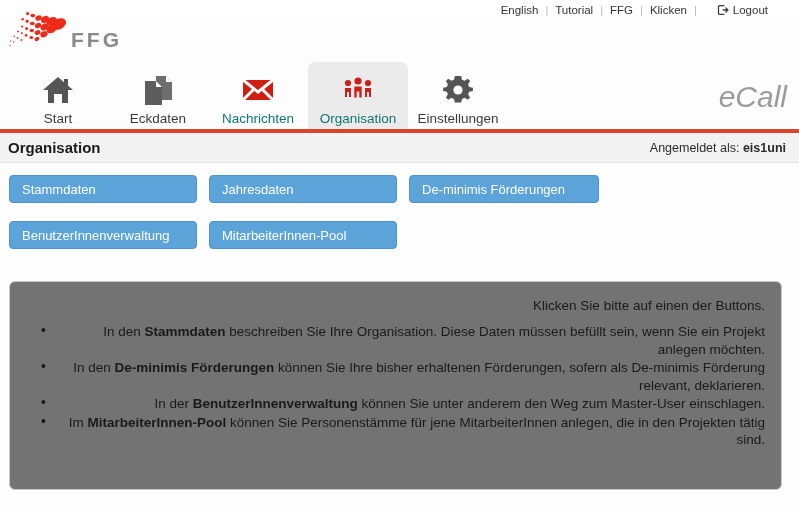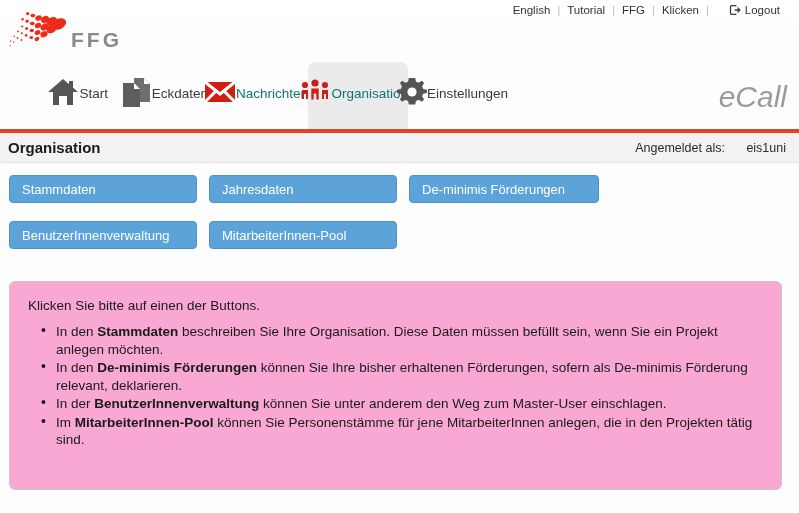--- a/index.html
+++ b/index.html
@@ -9,21 +9,21 @@
     background: #fbfbfb;
     font-family: "Liberation Sans", sans-serif;
     overflow: hidden;
   }
   #page { position: relative; width: 799px; height: 513px; background: #fdfdfd; }
 
   
   .utilbar {
     position: absolute; top: 0; left: 0; width: 799px; height: 20px;
     display: flex; justify-content: flex-end; align-items: center;
-    padding-right: 12px;
+    padding-right: 24px;
     font-size: 11.5px; color: #333; background: #ffffff;
   }
   .utilbar a {
     color: #333; text-decoration: none; padding: 0 7px; white-space: nowrap;
   }
   .utilbar .sep { color: #b9b9b9; font-size: 11px; }
   .logout-wrap { display: flex; align-items: center; gap: 4px; padding-left: 7px; margin-left: 13px; }
   .logout-icon { display: block; width: 12px; height: 12px; }
 
   
@@ -40,21 +40,21 @@
     font-size: 30px; color: #9b9b9b; letter-spacing: 0px; font-style: italic;
   }
 
   
   .navbar {
     position: absolute; left: 0; top: 58px; width: 799px; height: 74px;
     display: flex; align-items: flex-end; padding-left: 8px;
   }
   .tab {
     width: 100px; height: 70px;
-    display: flex; align-items: center; justify-content: flex-end;
+    display: flex; flex-direction: column; align-items: center; justify-content: flex-end;
     padding-bottom: 6px; cursor: pointer;
     position: relative;
   }
   .tab.active { background: #ebebeb; border-radius: 7px 7px 0 0; }
   .tab .ico { height: 36px; display: flex; align-items: center; justify-content: center; margin-bottom: 4px; }
   .tab .lbl { font-size: 13.5px; color: #3a3a3a; line-height: 14px; }
   .tab.red .lbl { color: #0f766e; }
 
   .redrule {
     position: absolute; left: 0; top: 129px; width: 799px; height: 4px;
@@ -64,21 +64,21 @@
   
   .pagehead {
     position: absolute; left: 0; top: 133px; width: 799px; height: 30px;
     background: #f2f2f2;
     display: flex; align-items: center; justify-content: space-between;
     padding: 0 13px 0 8px;
     border-bottom: 1px solid #e3e3e3;
   }
   .pagehead .title { font-size: 15px; font-weight: bold; color: #1a1a1a; }
   .pagehead .login { font-size: 12.5px; color: #2b2b2b; }
-  .pagehead .login b { font-weight: normal; margin-left: 18px; }
+  .pagehead .login b { font-weight: bold; }
 
   
   .btnrows { position: absolute; left: 0; top: 175px; width: 799px; }
   .btnrow { display: flex; height: 46px; }
   .btn {
     background: #5ba3d9;
     color: #ffffff;
     border: 1px solid #4e93c8;
     border-radius: 4px;
     height: 28px;
@@ -89,24 +89,25 @@
     white-space: nowrap;
   }
   .slot1 { margin-left: 9px;  width: 188px; }
   .slot2 { margin-left: 12px; width: 188px; }
   .slot3 { margin-left: 12px; width: 190px; }
 
   
   .panel {
     position: absolute; left: 9px; top: 281px;
     width: 773px; height: 209px;
-    background: #f9a8d4;
+    background: #737373;
     border: 1px solid #c8c8c8;
     border-radius: 6px;
     padding: 14px 16px 10px 16px;
+    text-align: right;
   }
   .panel .intro { font-size: 13.5px; color: #1a1a1a; margin: 2px 0 10px 2px; }
   .panel ul { margin: 0; padding-left: 28px; list-style: none; }
   .panel li {
     font-size: 13.5px; color: #1a1a1a; line-height: 17.5px;
     margin-bottom: 1px; position: relative; padding-left: 2px;
   }
   .panel li::before {
     content: "\2022";
     position: absolute; left: -13px; top: -1px;

